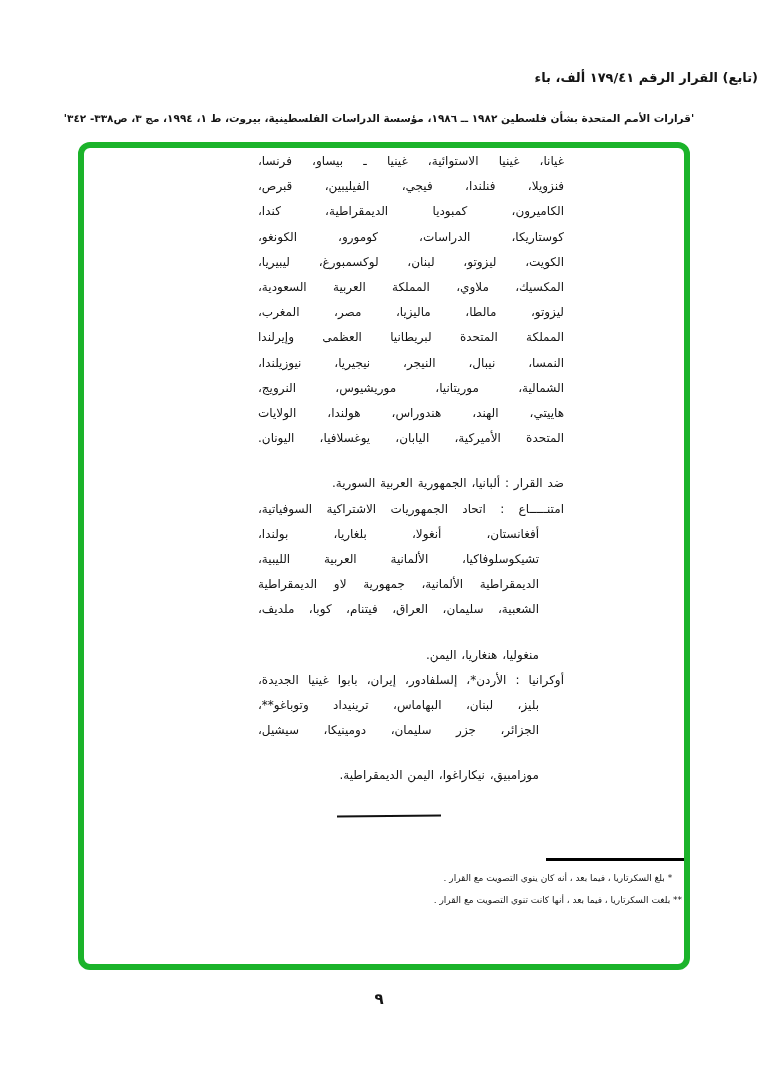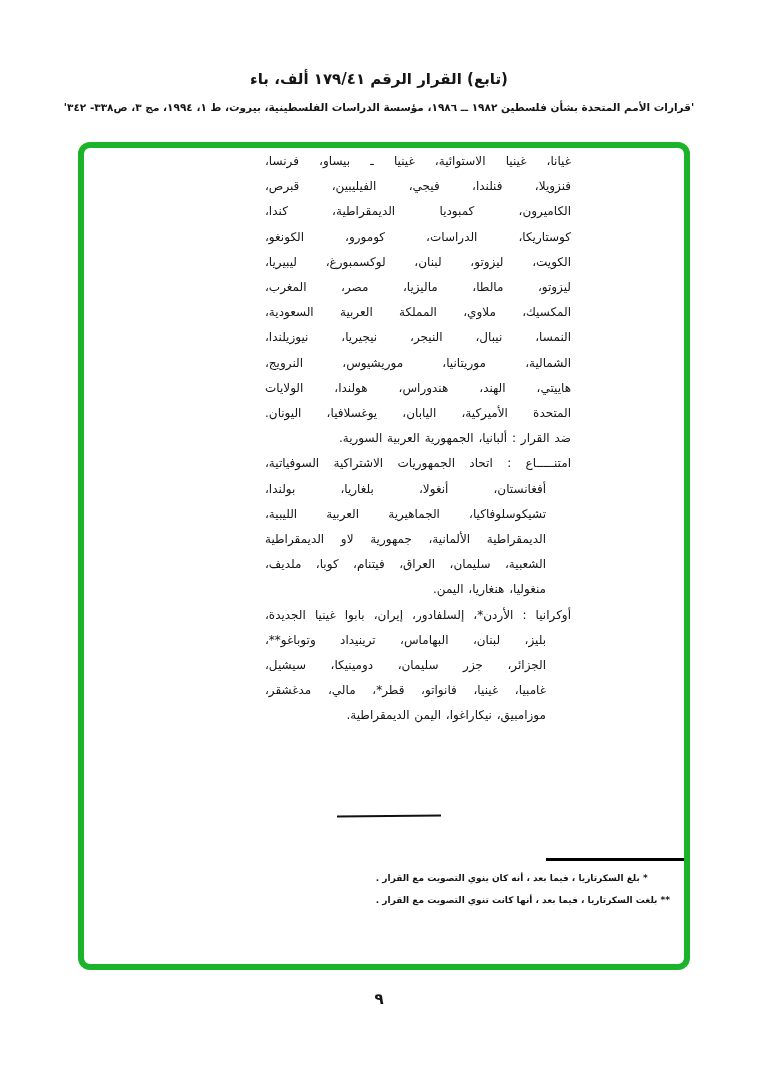--- a/index.html
+++ b/index.html
@@ -1,52 +1,52 @@
 <!DOCTYPE html>
 <html lang="ar"><head>
 <meta charset="utf-8">
 <style>
   html,body{margin:0;padding:0;}
   body{
     width:758px;height:1078px;position:relative;background:#ffffff;
     font-family:"DejaVu Sans",sans-serif;color:#151515;overflow:hidden;
   }
   .title{
-    position:absolute;top:70px;left:0;width:758px;text-align:center;
-    direction:rtl;font-size:15px;font-weight:bold;letter-spacing:0.2px;
+    position:absolute;top:70px;left:0;width:758px;
+    direction:rtl;font-size:13px;font-weight:bold;letter-spacing:0.2px;
   }
   .subtitle{
-    position:absolute;top:101px;left:0;width:758px;text-align:center;
+    position:absolute;top:112px;left:0;width:758px;text-align:center;
     direction:rtl;font-size:10.5px;font-weight:bold;white-space:nowrap;
   }
   .greenbox{
     position:absolute;left:78px;top:142px;width:600px;height:816px;
     border:6px solid #1bb32a;border-radius:12px;background:#ffffff;
   }
   .textcol{
-    position:absolute;top:1px;right:113px;width:306px;direction:rtl;
+    position:absolute;top:1px;right:120px;width:306px;direction:rtl;
     font-size:12px;
   }
   .tl{
     line-height:25.2px;text-align:justify;text-align-last:justify;
     word-spacing:1px;
   }
-  .tl.last{text-align:left;text-align-last:right;}
+  .tl.last{text-align:left;text-align-last:right;margin-top:20px;}
   .tl.ind{margin-right:25px;}
   .lbl{white-space:nowrap;}
   .shortrule{
     position:absolute;left:253px;top:667px;width:104px;height:2px;
     background:#111;transform:rotate(-0.5deg);
   }
   .footrule{
     position:absolute;right:0px;top:710px;width:138px;height:3px;background:#000;
   }
   .footnotes{
-    position:absolute;top:720px;right:14px;direction:rtl;text-align:left;
-    font-size:9px;font-weight:bold;line-height:21.5px;white-space:nowrap;
+    position:absolute;top:720px;right:2px;direction:rtl;text-align:center;
+    font-size:9px;font-weight:normal;line-height:21.5px;white-space:nowrap;
   }
   .pagenum{
     position:absolute;top:990px;left:0;width:758px;text-align:center;
     font-size:15px;font-weight:bold;
   }
 </style>
 </head>
 <body style="color: rgb(21, 21, 21);">
 
 <div class="title">(تابع) القرار الرقم ١٧٩/٤١ ألف، باء</div>
@@ -54,49 +54,49 @@
 
 <div class="greenbox" style="border-color: rgb(27, 179, 42);">
   <div class="textcol">
 
     <div>
         <div class="tl">غيانا، غينيا الاستوائية، غينيا ـ بيساو، فرنسا،</div>
         <div class="tl">فنزويلا، فنلندا، فيجي، الفيليبين، قبرص،</div>
         <div class="tl">الكاميرون، كمبوديا الديمقراطية، كندا،</div>
         <div class="tl">كوستاريكا، الدراسات، كومورو، الكونغو،</div>
         <div class="tl">الكويت، ليزوتو، لبنان، لوكسمبورغ، ليبيريا،</div>
+        <div class="tl">المكسيك، ملاوي، المملكة العربية السعودية،</div>
         <div class="tl">ليزوتو، مالطا، ماليزيا، مصر، المغرب،</div>
-        <div class="tl">المكسيك، ملاوي، المملكة العربية السعودية،</div>
+        <div class="tl">المملكة المتحدة لبريطانيا العظمى وإيرلندا</div>
         <div class="tl">النمسا، نيبال، النيجر، نيجيريا، نيوزيلندا،</div>
         <div class="tl">الشمالية، موريتانيا، موريشيوس، النرويج،</div>
         <div class="tl">هاييتي، الهند، هندوراس، هولندا، الولايات</div>
         <div class="tl">المتحدة الأميركية، اليابان، يوغسلافيا، اليونان.</div>
       </div>
 
     <div>
       <div class="tl last"><span class="lbl">ضد القرار :</span> <span>ألبانيا، الجمهورية العربية السورية.</span></div>
     </div>
 
     <div>
       <div class="tl"><span class="lbl">امتنـــــاع :</span> <span>اتحاد الجمهوريات الاشتراكية السوفياتية،</span></div>
       <div>
           <div class="tl ind">أفغانستان، أنغولا، بلغاريا، بولندا،</div>
-          <div class="tl ind">تشيكوسلوفاكيا، الجماهيرية العربية الليبية،</div>
+          <div class="tl ind">تشيكوسلوفاكيا، الألمانية العربية الليبية،</div>
           <div class="tl ind">الديمقراطية الألمانية، جمهورية لاو الديمقراطية</div>
           <div class="tl ind">الشعبية، سليمان، العراق، فيتنام، كوبا، ملديف،</div>
           <div class="tl ind last">منغوليا، هنغاريا، اليمن.</div>
         </div>
     </div>
 
     <div>
       <div class="tl"><span class="lbl">أوكرانيا :</span> <span>الأردن*، إلسلفادور، إيران، بابوا غينيا الجديدة،</span></div>
       <div>
           <div class="tl ind">بليز، لبنان، البهاماس، ترينيداد وتوباغو**،</div>
           <div class="tl ind">الجزائر، جزر سليمان، دومينيكا، سيشيل،</div>
-          <div class="tl ind">غامبيا، غينيا، فانواتو، قطر*، مالي، مدغشقر،</div>
           <div class="tl ind last">موزامبيق، نيكاراغوا، اليمن الديمقراطية.</div>
         </div>
     </div>
 
   </div>
 
   <div class="shortrule"></div>
   <div class="footrule"></div>
 
   <div class="footnotes">

